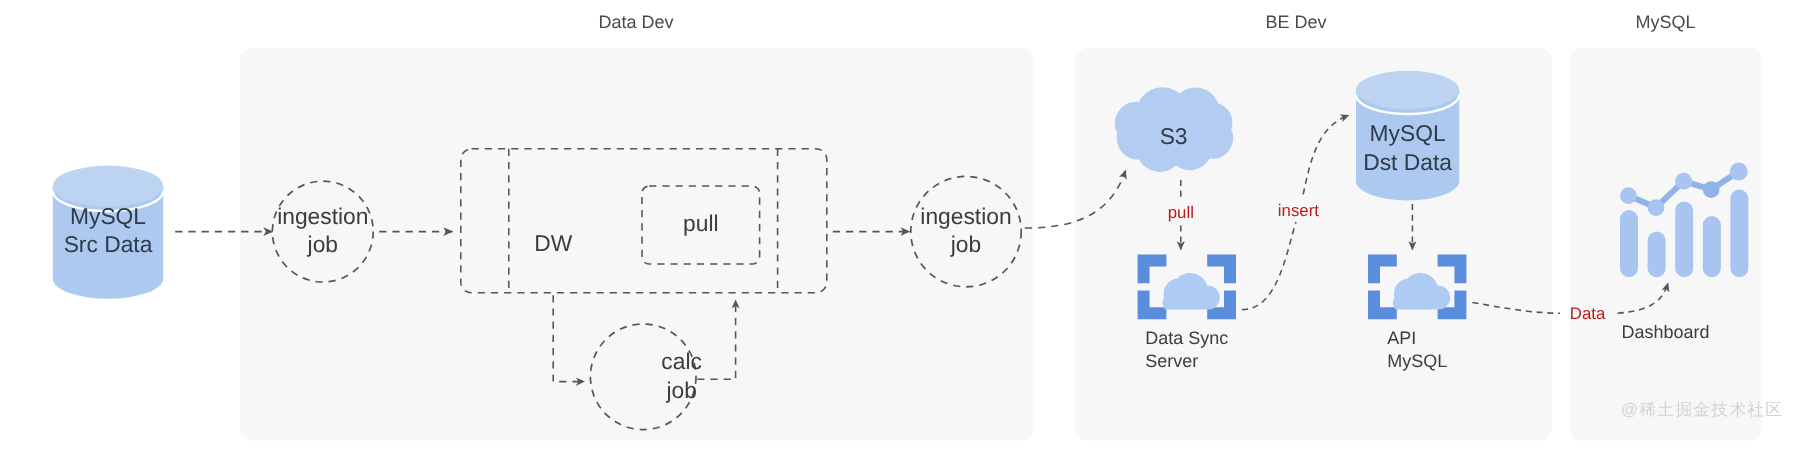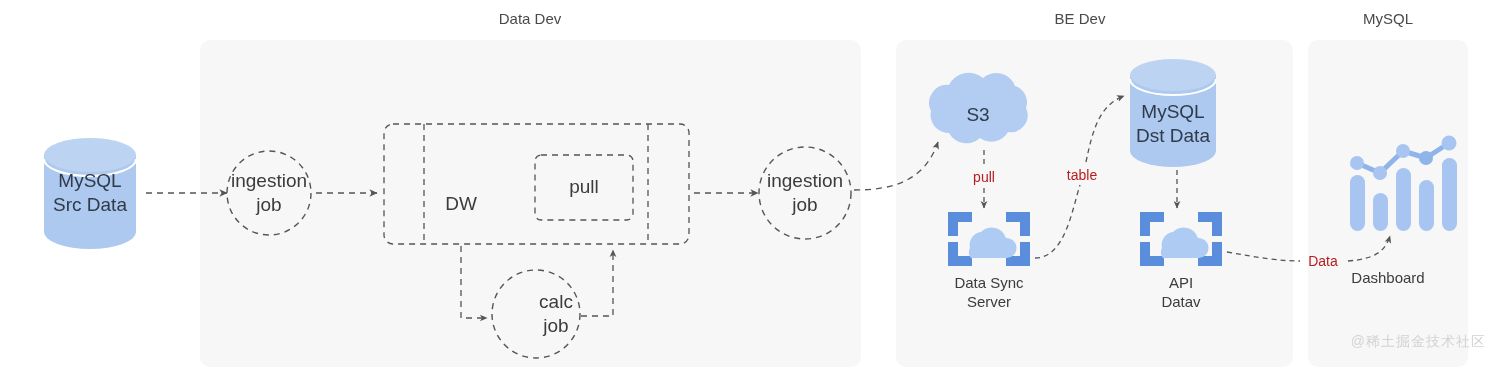--- a/index.html
+++ b/index.html
@@ -30,21 +30,21 @@
   .edge-label{
     position:absolute;
     font-size:14px;color:#b91c1c;
     text-align:center;white-space:nowrap;
     transform:translate(-50%,-50%);
     background:transparent;
   }
   .cap-label{
     position:absolute;
     font-size:15px;color:#3c3c3c;
-    text-align:center;line-height:1.25;
+    text-align:left;line-height:1.25;
     white-space:pre-line;
     transform:translateX(-50%);
   }
   .watermark{
     position:absolute;right:26px;bottom:10px;
     font-size:14px;color:#d3d3d5;
     letter-spacing:1px;white-space:nowrap;margin-top:27px;
   }
 </style>
 </head>
@@ -153,32 +153,32 @@
   <div class="grp-title" style="left:530px;top:10px;">Data Dev</div>
   <div class="grp-title" style="left:1080px;top:10px;">BE Dev</div>
   <div class="grp-title" style="left:1388px;top:10px;">MySQL</div>
 
   <div class="node-label dark" style="left:90px;top:193px;">MySQL
 Src Data</div>
   <div class="node-label" style="left:269px;top:193px;text-align:center;">ingestion
 job</div>
   <div class="node-label" style="left:461px;top:204px;">DW</div>
   <div class="node-label" style="left:584px;top:187px;">pull</div>
-  <div class="node-label" style="left:556px;top:314px;">calc
+  <div class="node-label" style="left:568px;top:314px;">calc
 job</div>
   <div class="node-label" style="left:805px;top:193px;">ingestion
 job</div>
   <div class="node-label dark" style="left:978px;top:115px;">S3</div>
   <div class="node-label dark" style="left:1173px;top:124px;">MySQL
 Dst Data</div>
 
   <div class="cap-label" style="left:989px;top:274px;">Data Sync
 Server</div>
   <div class="cap-label" style="left:1181px;top:274px;">API
-Datav</div>
+MySQL</div>
   <div class="cap-label" style="left:1388px;top:269px;">Dashboard</div>
 
   <div class="edge-label" style="left:984px;top:177px;">pull</div>
-  <div class="edge-label" style="left:1082px;top:175px;">table</div>
+  <div class="edge-label" style="left:1082px;top:175px;">insert</div>
   <div class="edge-label" style="left:1323px;top:261px;">Data</div>
 
   <div class="watermark">@稀土掘金技术社区</div>
 </div>
 
 </body></html>

